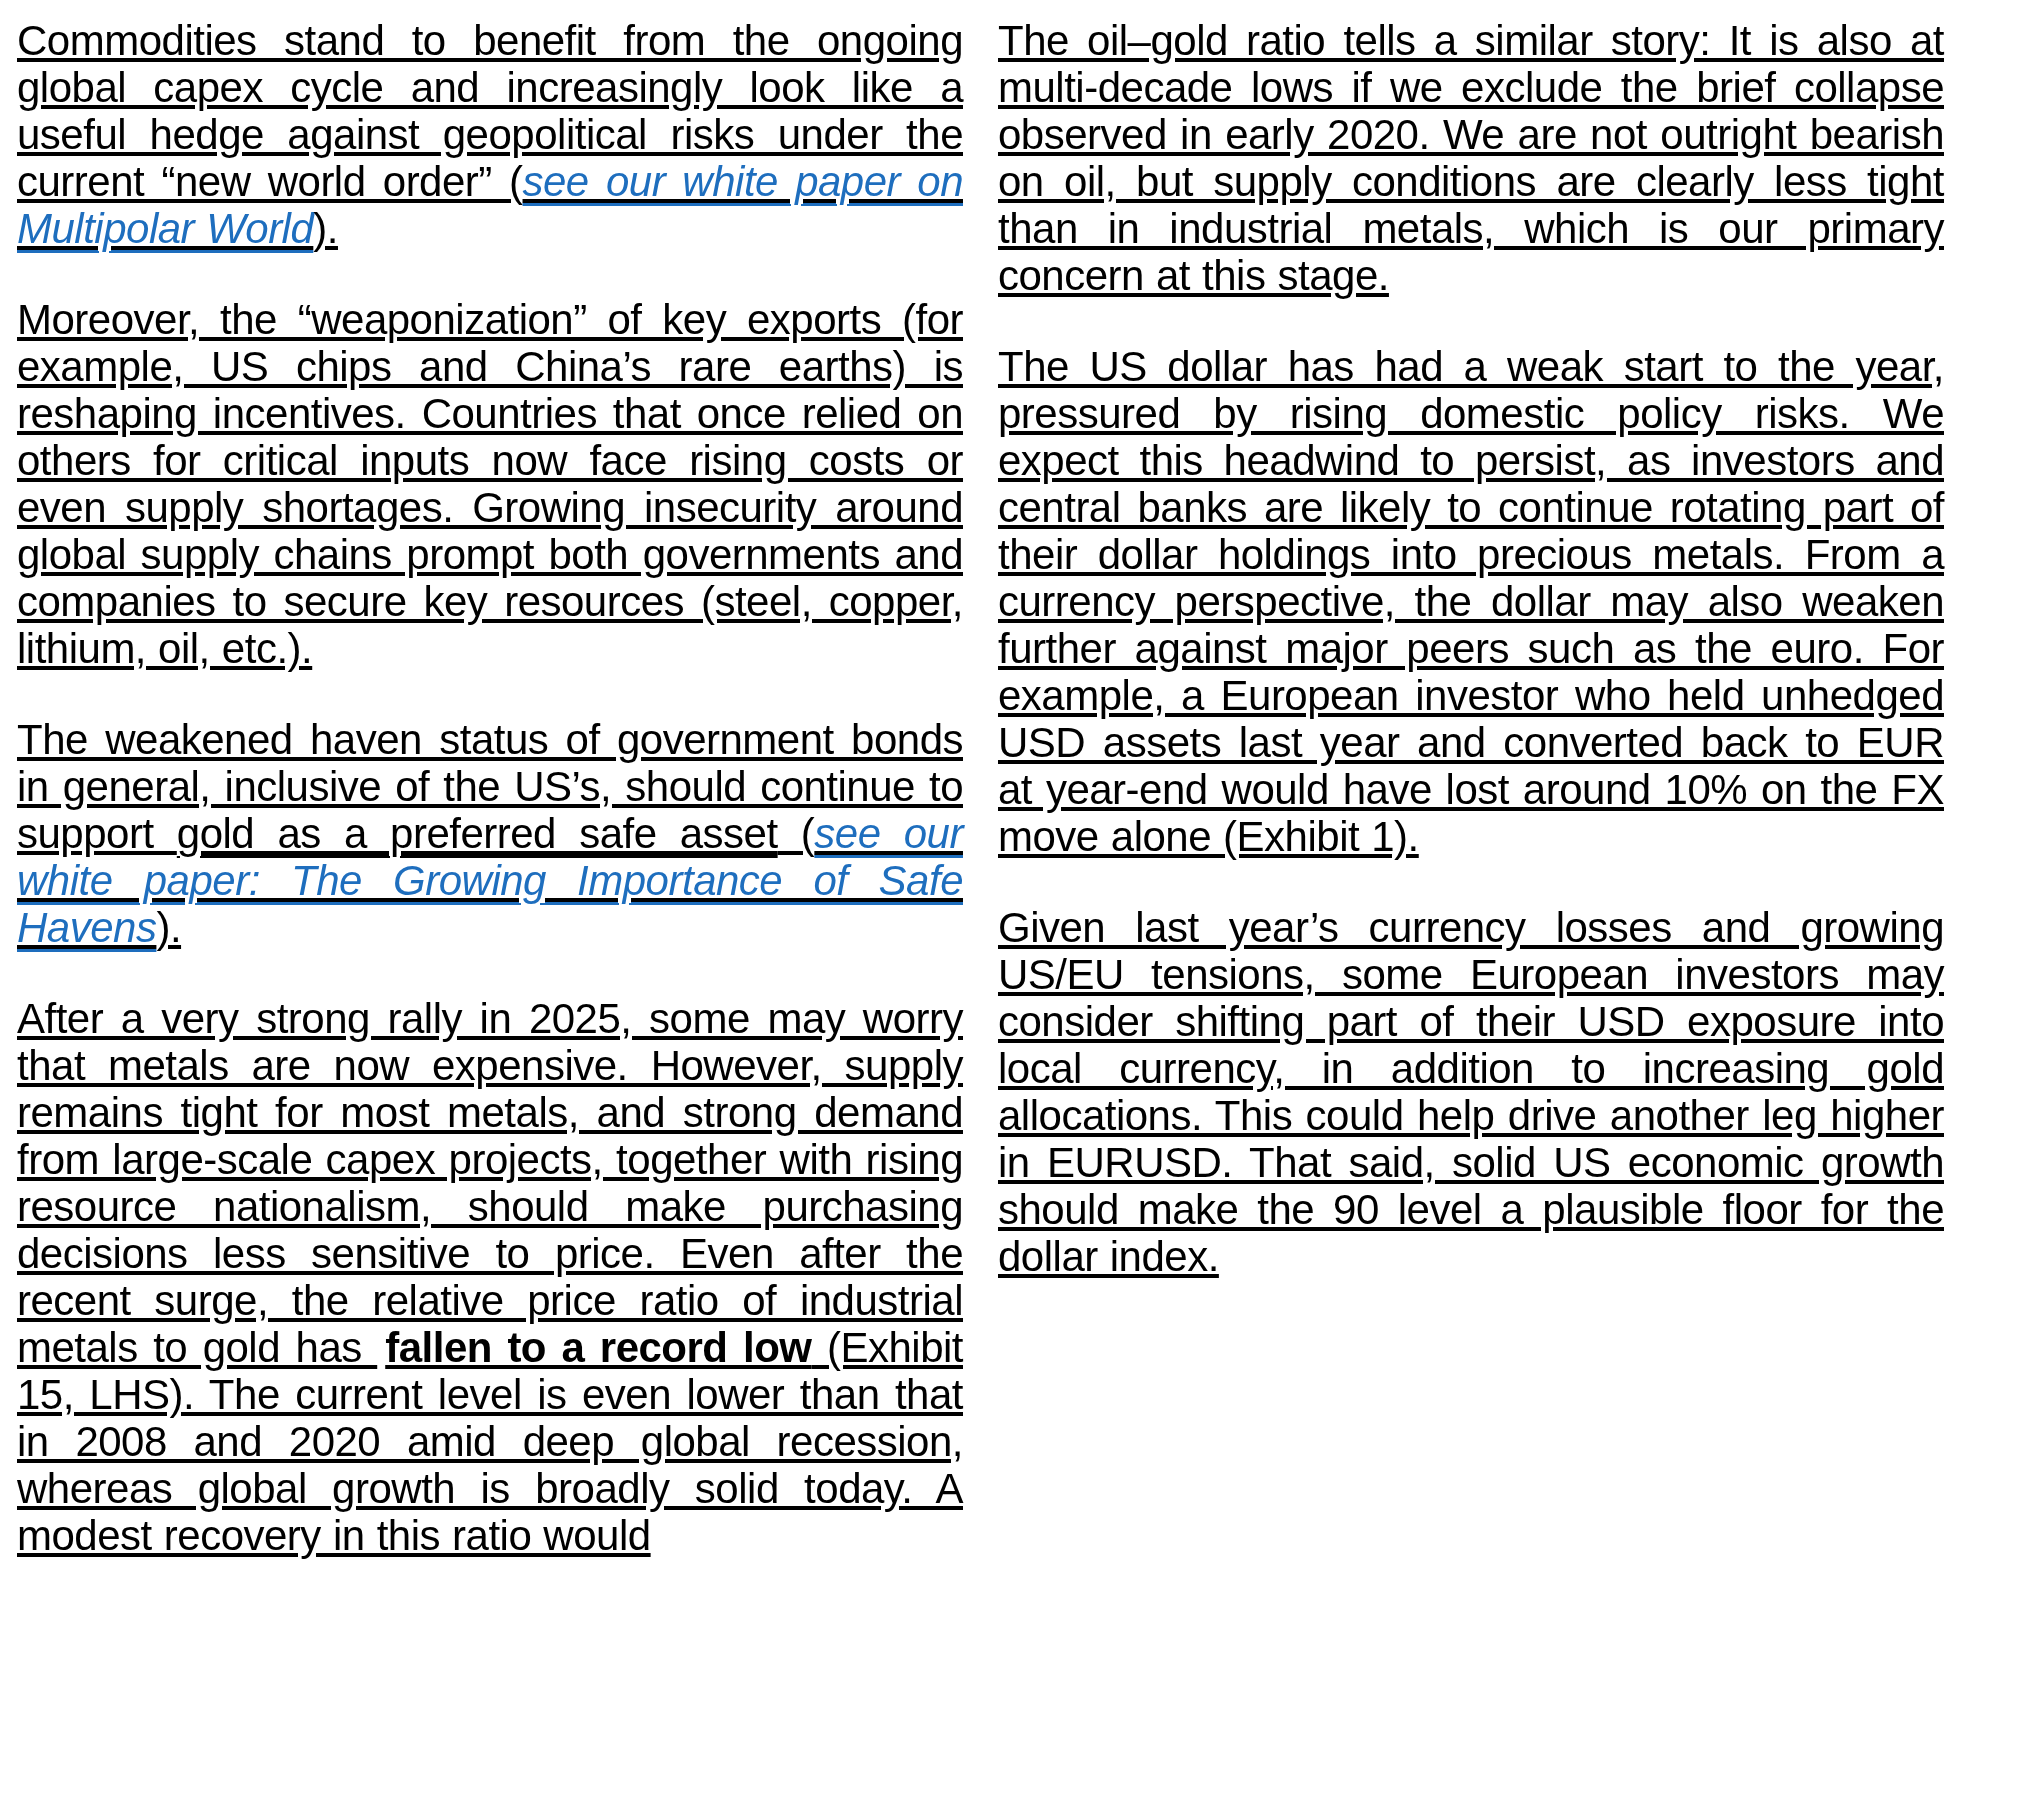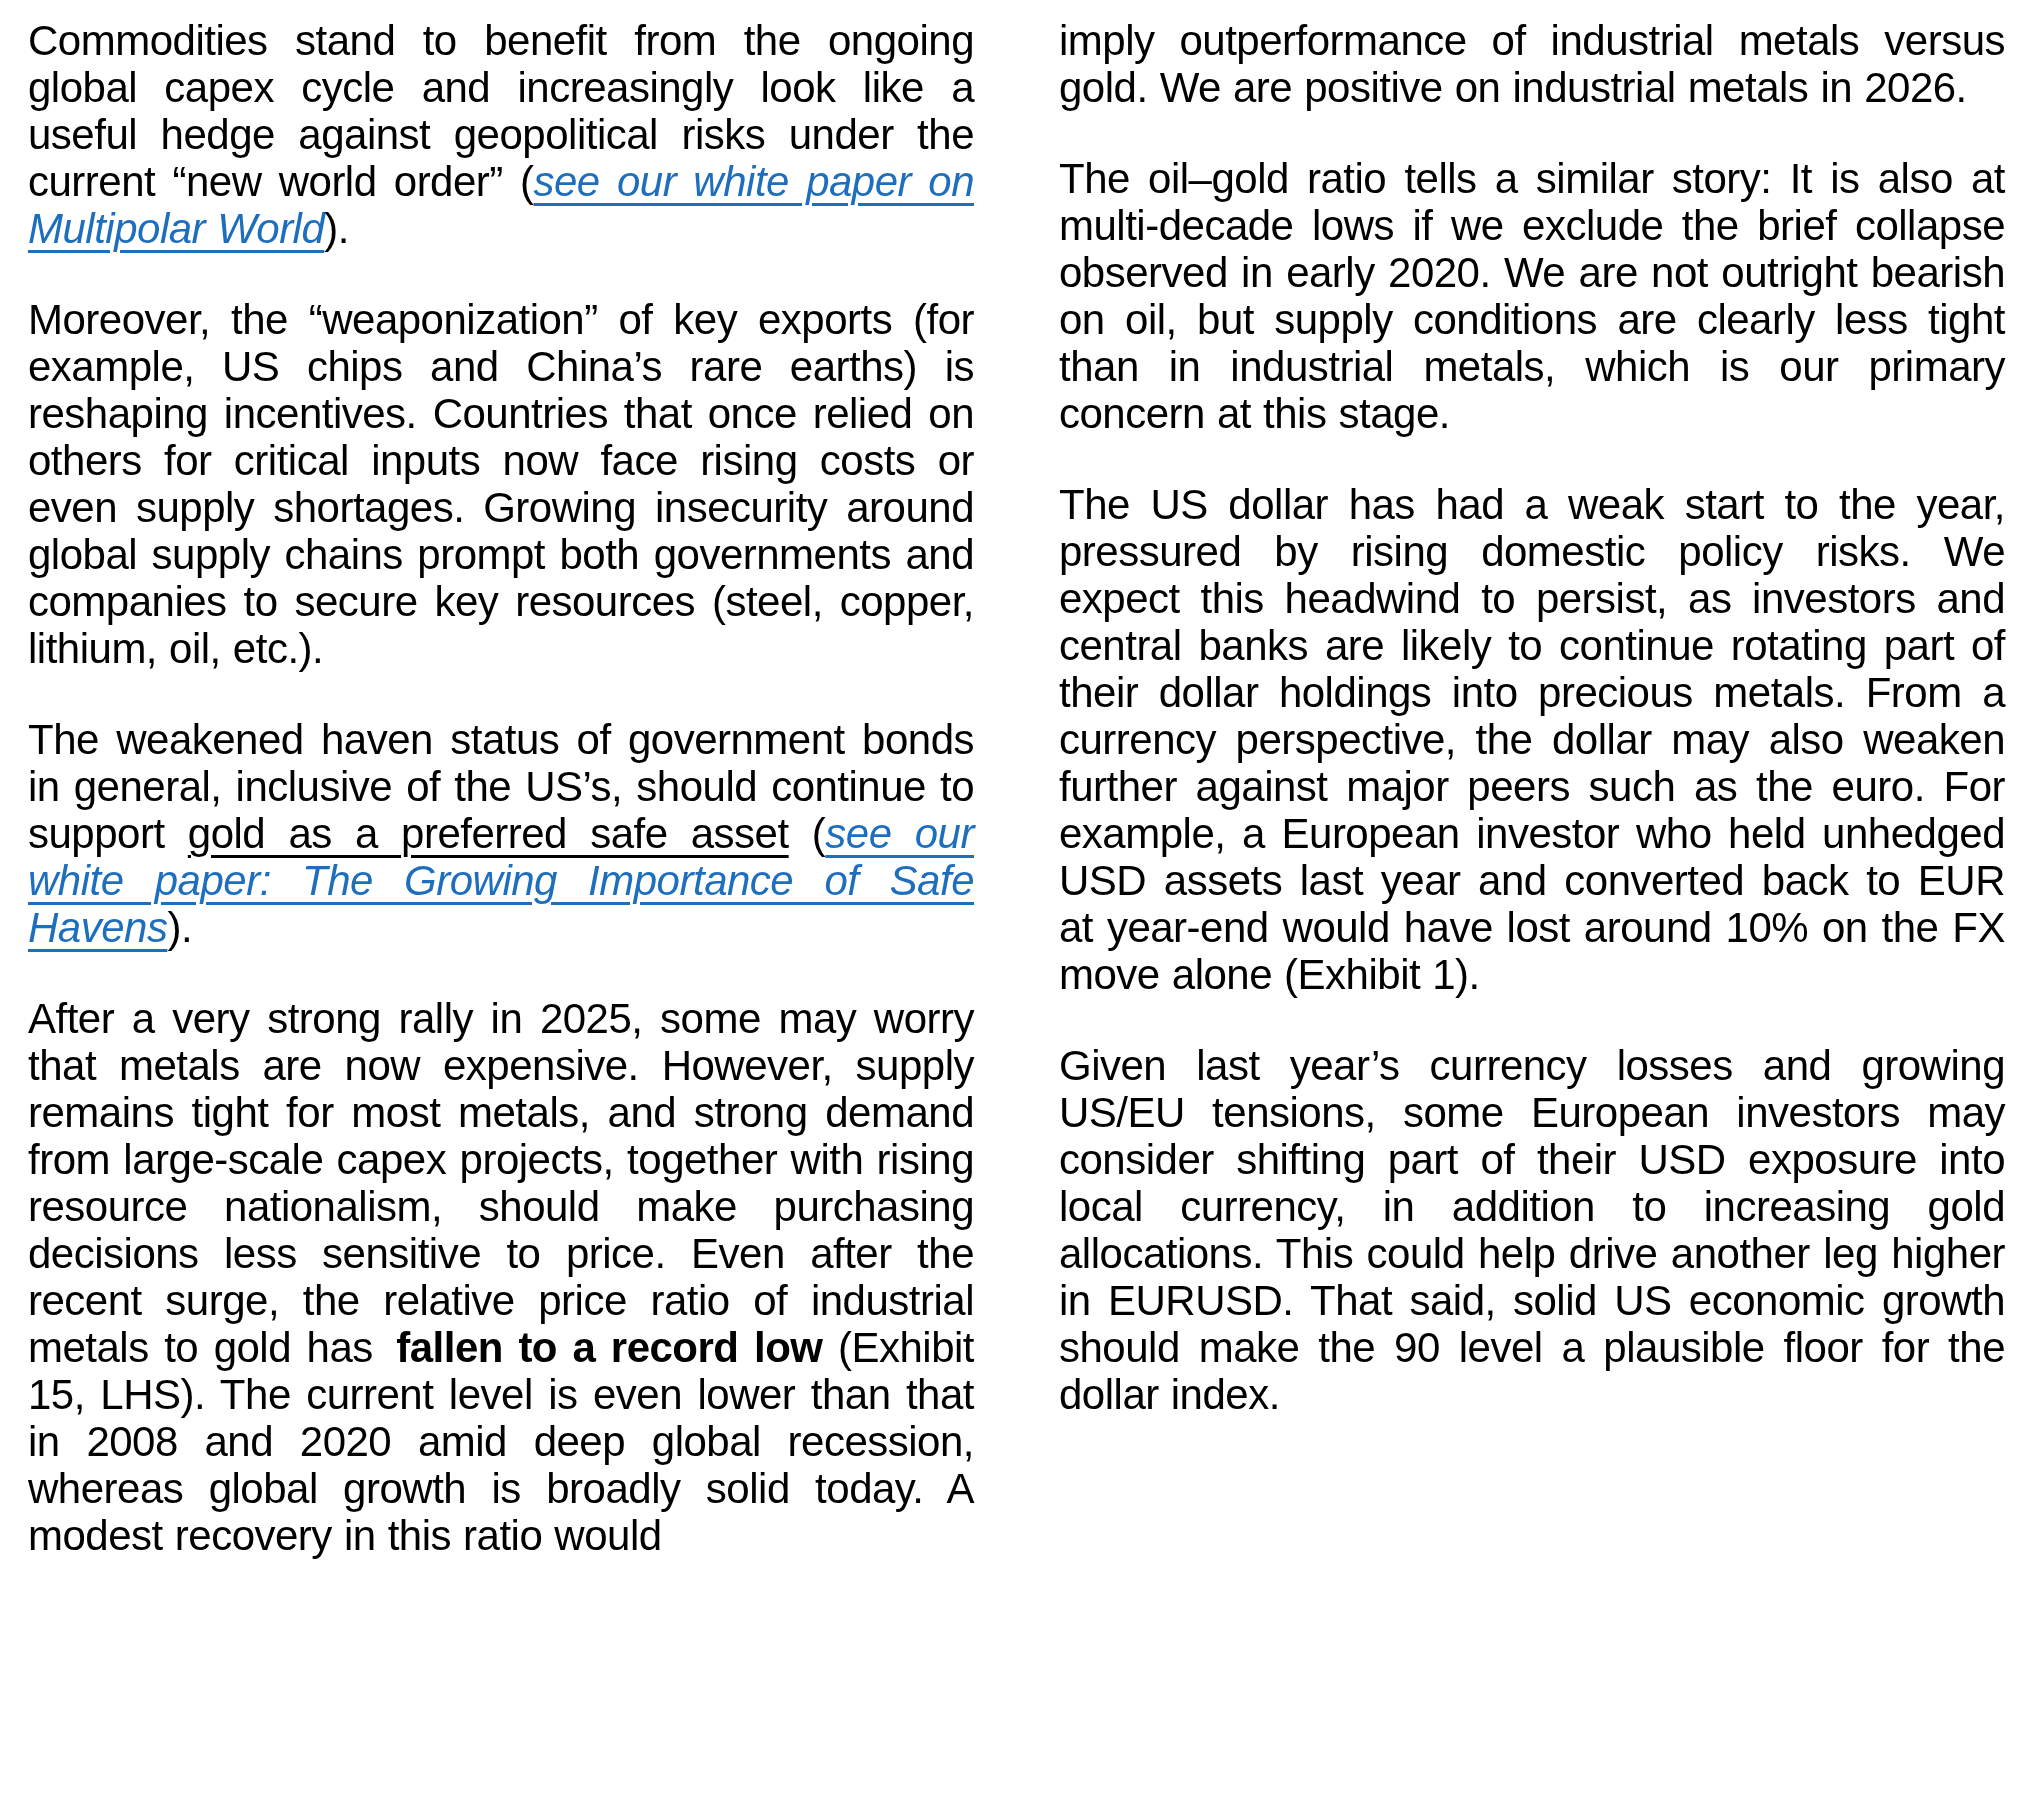--- a/index.html
+++ b/index.html
@@ -10,22 +10,23 @@
   body {
     width: 2020px;
     height: 1813px;
     font-family: "Liberation Sans", sans-serif;
     color: #000000;
     overflow: hidden;
   }
   .page {
     display: flex;
     box-sizing: border-box;
-    padding: 17px 14px 0 28px;
-    gap: 85px;
+    padding: 17px 14px 0 17px;
+    gap: 35px;
+    text-decoration: underline;
   }
   .column {
     width: 946px;
     flex: 0 0 auto;
   }
   .column p {
     margin: 0 0 44px 0;
     font-size: 42px;
     line-height: 47px;
     text-align: justify;
@@ -51,19 +52,18 @@
 <body>
 
 <div class="page">
   <div class="column">
     <p><span>Commodities stand to benefit from the ongoing global capex cycle and increasingly look like a useful hedge against geopolitical risks under the current “new world order” (</span><a class="run-link">see our white paper on Multipolar World</a><span>).</span></p>
     <p><span>Moreover, the “weaponization” of key exports (for example, US chips and China’s rare earths) is reshaping incentives. Countries that once relied on others for critical inputs now face rising costs or even supply shortages. Growing insecurity around global supply chains prompt both governments and companies to secure key resources (steel, copper, lithium, oil, etc.).</span></p>
     <p><span>The weakened haven status of government bonds in general, inclusive of the US’s, should continue to support </span><span class="run-u">gold as a preferred safe asset</span><span>  (</span><a class="run-link">see our white paper: The Growing Importance of Safe Havens</a><span>).</span></p>
     <p><span>After a very strong rally in 2025, some may worry that metals are now expensive. However, supply remains tight for most metals, and strong demand from large-scale capex projects, together with rising resource nationalism, should make purchasing decisions less sensitive to price. Even after the recent surge, the relative price ratio of industrial metals to gold has </span><span class="run-b">fallen to a record low</span><span> (Exhibit 15, LHS). The current level is even lower than that in 2008 and 2020 amid deep global recession, whereas global growth is broadly solid today. A modest recovery in this ratio would</span></p>
   </div>
   <div class="column">
-    <p><span>imply outperformance of industrial metals versus gold. We are positive on industrial metals in 2026.</span></p>
     <p><span>The oil–gold ratio tells a similar story: It is also at multi-decade lows if we exclude the brief collapse observed in early 2020. We are not outright bearish on oil, but supply conditions are clearly less tight than in industrial metals, which is our primary concern at this stage.</span></p>
     <p><span>The US dollar has had a weak start to the year, pressured by rising domestic policy risks. We expect this headwind to persist, as investors and central banks are likely to continue rotating part of their dollar holdings into precious metals. From a currency perspective, the dollar may also weaken further against major peers such as the euro. For example, a European investor who held unhedged USD assets last year and converted back to EUR at year-end would have lost around 10% on the FX move alone (Exhibit 1).</span></p>
     <p><span>Given last year’s currency losses and growing US/EU tensions, some European investors may consider shifting part of their USD exposure into local currency, in addition to increasing gold allocations. This could help drive another leg higher in EURUSD. That said, solid US economic growth should make the 90 level a plausible floor for the dollar index.</span></p>
   </div>
 </div>
 
 
 </body></html>

